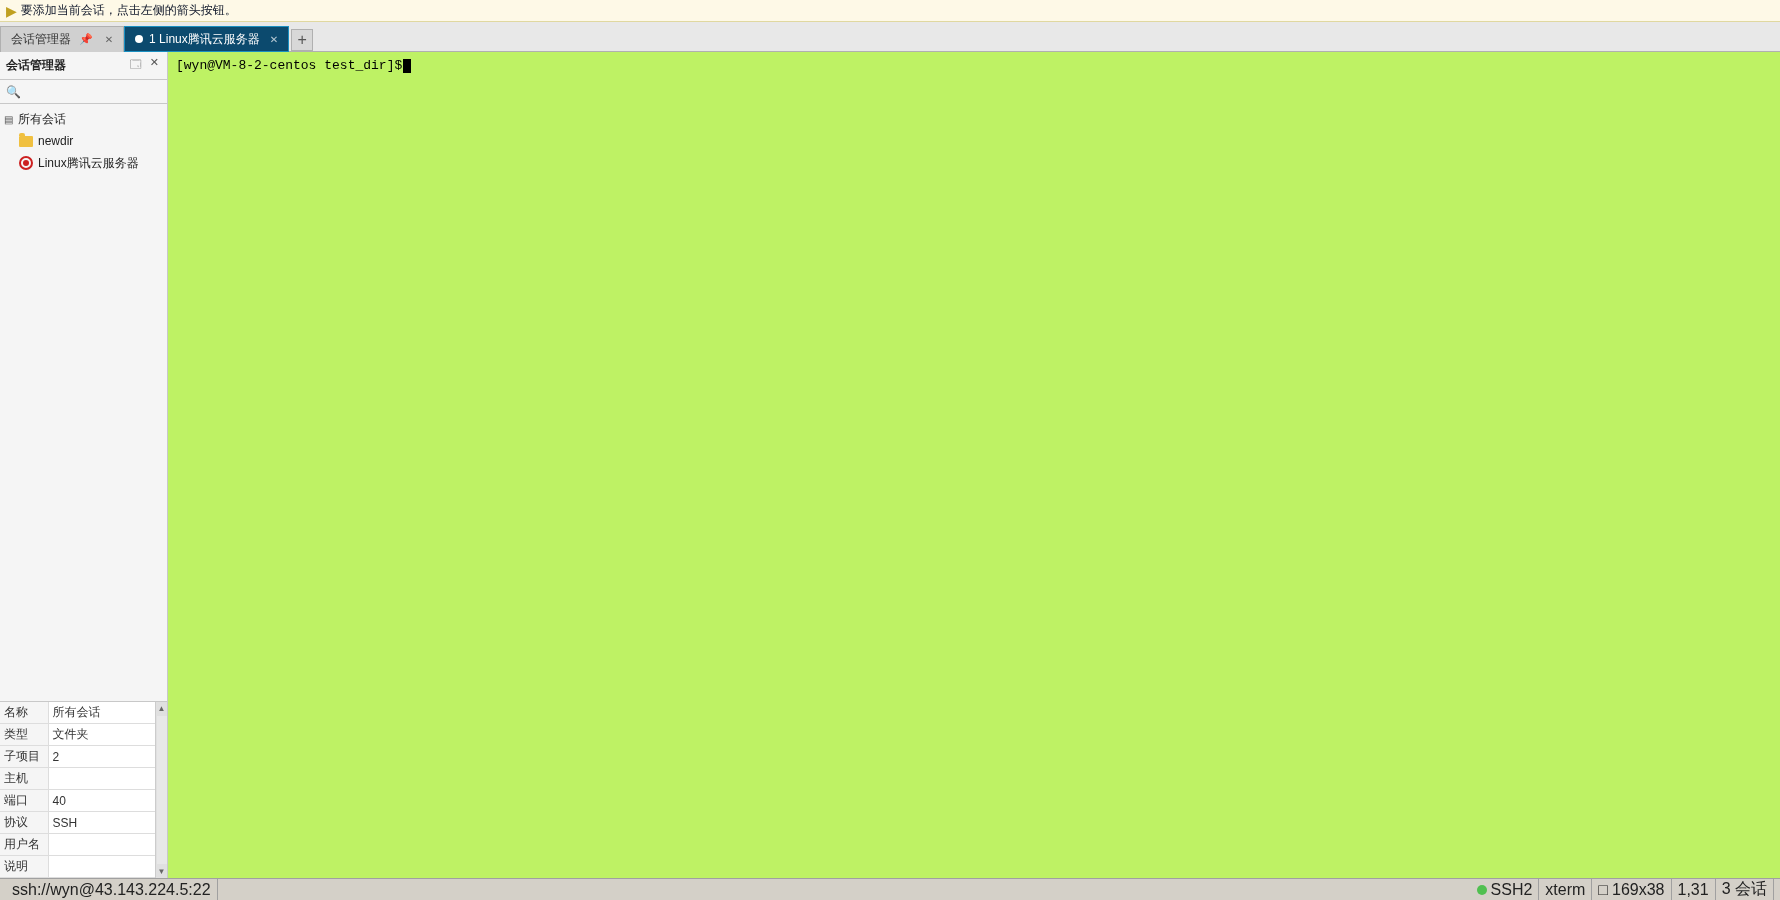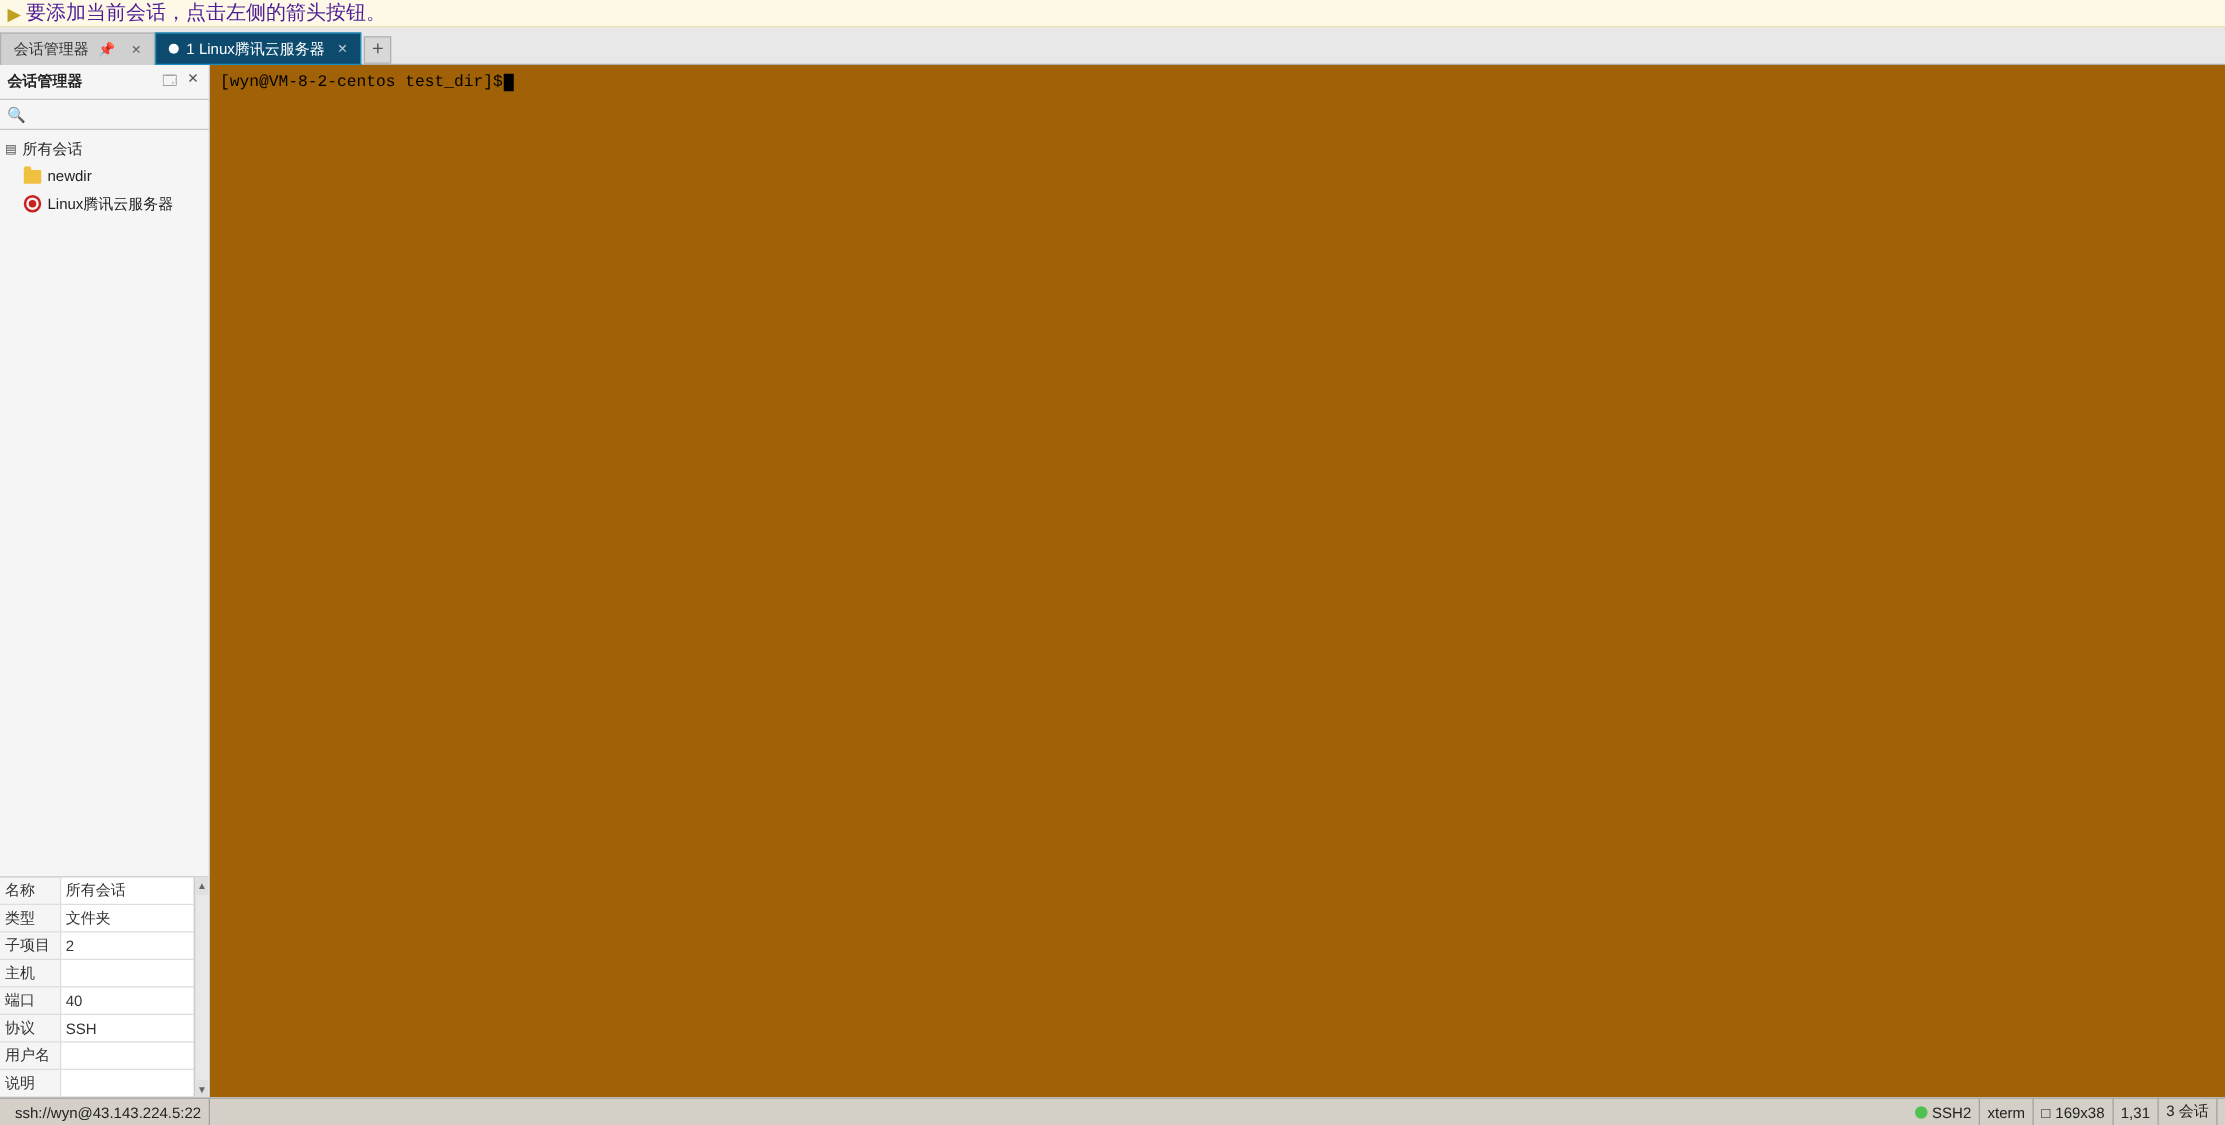--- a/index.html
+++ b/index.html
@@ -23,22 +23,22 @@
       align-items: center;
       padding: 0 6px;
       gap: 4px;
       flex-shrink: 0;
     }
     #top-bar .arrow-icon {
       color: #c0a020;
       font-size: 14px;
     }
     #top-bar .notice-text {
-      font-size: 16px;
-      color: #4c1d95;
+      font-size: 12px;
+      color: #0f172a;
     }
 
     
     #tab-bar {
       height: 30px;
       background: #e8e8e8;
       display: flex;
       align-items: flex-end;
       border-bottom: 1px solid #b0b0b0;
       flex-shrink: 0;
@@ -241,21 +241,21 @@
       display: flex;
       flex-direction: column;
       overflow: hidden;
     }
     #terminal-content {
       flex: 1;
       padding: 6px 8px;
       font-family: "Courier New", "Consolas", monospace;
       font-size: 13px;
       color: #000;
-      background: #a16207;
+      background: #bef264;
       overflow: hidden;
     }
     .terminal-prompt {
       display: flex;
       align-items: center;
     }
     .prompt-text {
       color: #000;
       font-family: "Courier New", "Consolas", monospace;
       font-size: 13px;
@@ -270,21 +270,21 @@
     }
 
     
     #status-bar {
       height: 22px;
       background: #d4d0c8;
       border-top: 1px solid #a0a0a0;
       display: flex;
       align-items: center;
       padding: 0 6px;
-      font-size: 12px;
+      font-size: 16px;
       color: #222;
       flex-shrink: 0;
       gap: 0;
     }
     .status-section {
       display: flex;
       align-items: center;
       padding: 0 6px;
       height: 100%;
       border-right: 1px solid #a0a0a0;

